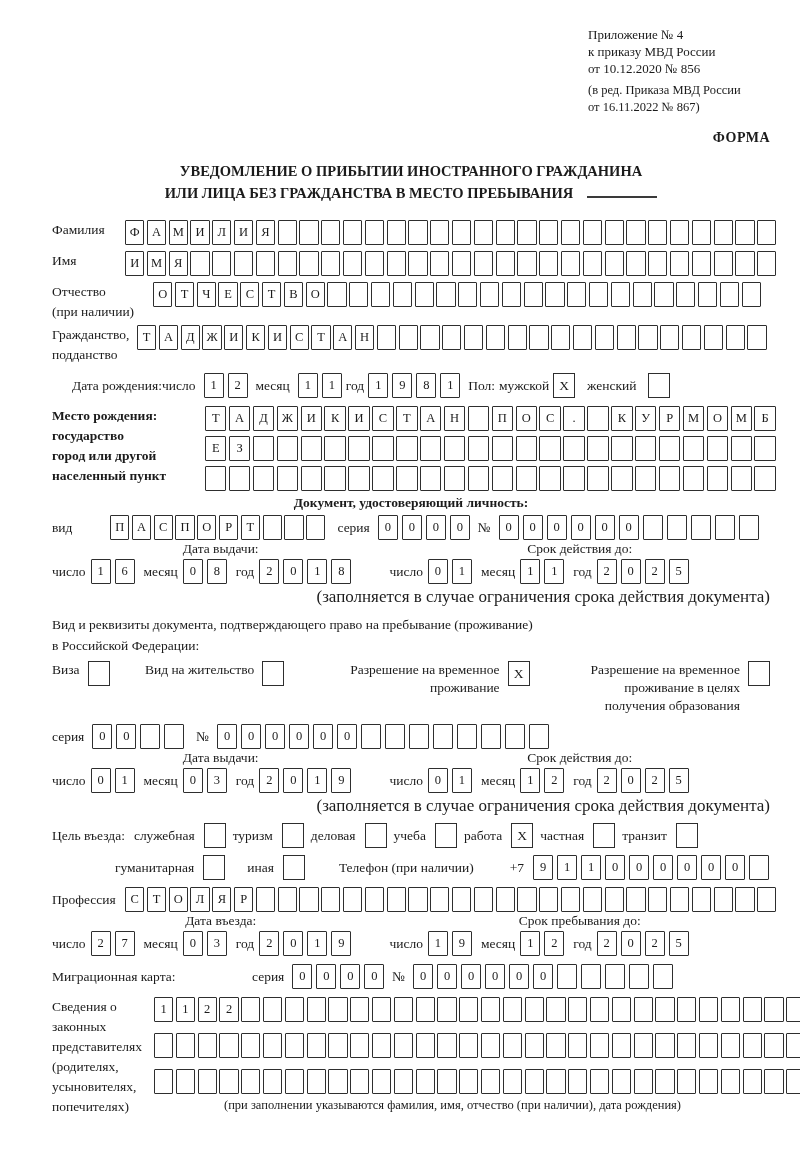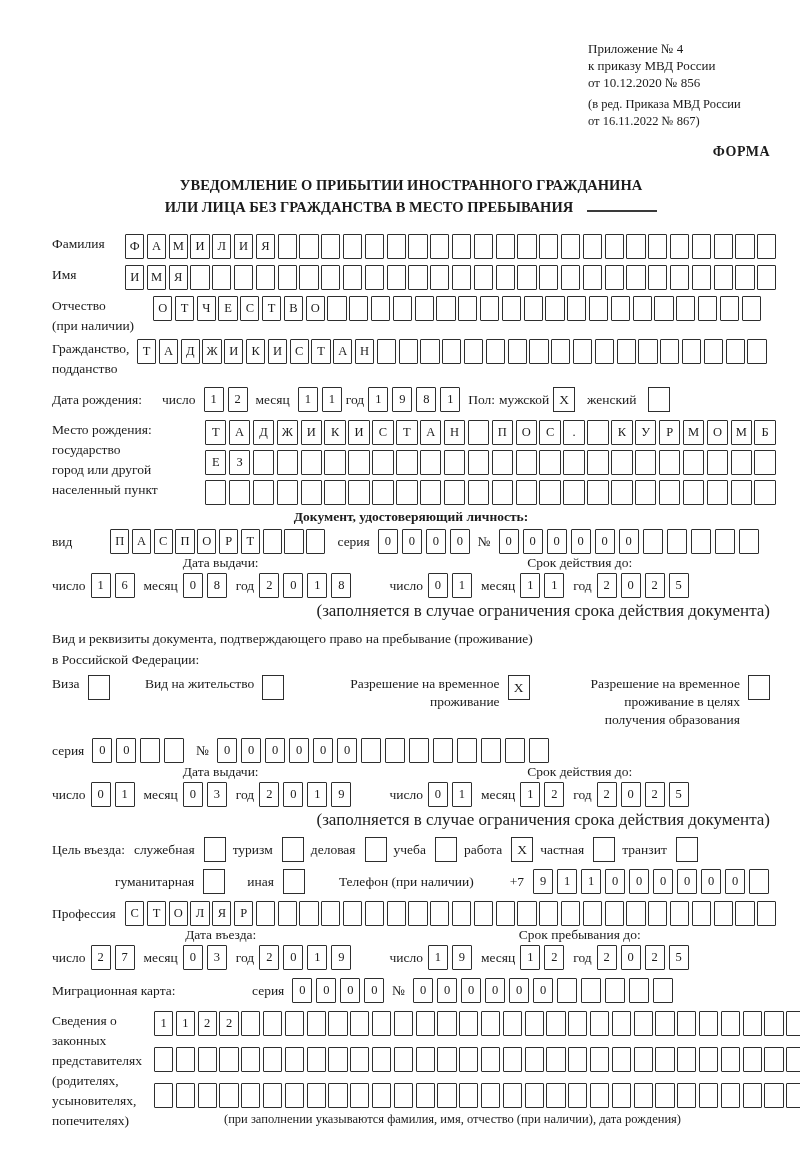--- a/index.html
+++ b/index.html
@@ -1,19 +1,19 @@
 <!DOCTYPE html>
 <html><head>
 <meta charset="utf-8">
 <style>
   html,body{margin:0;padding:0;background:#e8e8e8;}
   .page{
     width:800px;height:1163px;background:#ffffff;color:#1b1b1b;
     font-family:"Liberation Serif","DejaVu Serif",serif;
-    box-sizing:border-box;padding:40px 30px 0 52px;overflow:hidden;position:relative;
+    box-sizing:border-box;padding:26px 30px 0 52px;overflow:hidden;position:relative;
   }
   
   .appendix{margin-left:536px;font-size:13px;line-height:17px;}
   .edition{margin-left:536px;font-size:12.5px;line-height:17px;margin-top:5px;}
   .forma{font-weight:bold;font-size:14px;text-align:right;margin-top:14px;letter-spacing:.5px;}
   .title{margin-top:14px;text-align:center;font-weight:bold;font-size:14.5px;line-height:22px;}
   .blank-line{display:inline-block;width:70px;border-bottom:2px solid #3a3a3a;margin-left:14px;}
   .sec-heading{margin-top:22px;margin-left:12px;font-weight:bold;font-size:14px;letter-spacing:.2px;white-space:nowrap;}
   
   .row{display:flex;align-items:flex-start;margin-top:6px;}
@@ -27,21 +27,21 @@
   }
   .wide .cell{width:21.4px;}
   .dates{gap:4px;}
   .dates .cell{width:20px;}
   .chk{
     box-sizing:border-box;width:22px;height:25px;border:1.6px solid #2e2e2e;flex:none;
     display:inline-flex;align-items:center;justify-content:center;font-size:13.5px;background:#fff;
   }
   .gap4{width:4px;flex:none;} .gap8{width:8px;flex:none;} .gap12{width:12px;flex:none;} .gap20{width:20px;flex:none;}
   
-  .w-name{width:73px;} .w-patr{width:101px;} .w-cit{width:85px;} .w-birth{width:153px;}
+  .w-name{width:73px;} .w-patr{width:101px;} .w-cit{width:85px;} .w-birth{width:153px;font-weight:bold;}
   .w-kind{width:58px;} .w-prof{width:73px;} .w-repr{width:102px;}
   .stack{display:flex;flex-direction:column;gap:5px;}
   .stack-repr{display:flex;flex-direction:column;gap:11px;}
   
   .dates-row{display:flex;}
   .dgroup{display:flex;flex-direction:column;}
   .dgroup.left{width:47%;}
   .dgroup.right{flex:1;}
   .dheading{font-size:13.5px;text-align:center;line-height:17px;margin-bottom:2px;}
   .dline{display:flex;align-items:center;}
@@ -226,21 +226,21 @@
         <span class="cell"></span>
         <span class="cell"></span>
         <span class="cell"></span>
         <span class="cell"></span>
         <span class="cell"></span>
         <span class="cell"></span>
       </div>
   </div>
 
   <div class="row" style="margin-top:8px;align-items:center;">
-    <div class="lab" style="width:110px;">Дата рождения:</div>
+    <div class="lab" style="width:110px;text-align:right;">Дата рождения:</div>
     <span class="lab">число</span>
       <span class="gap8"></span>
     <div class="cells dates">
         <span class="cell">1</span>
         <span class="cell">2</span>
       </div>
       <span class="gap8"></span>
     <span class="lab">месяц</span>
       <span class="gap8"></span>
     <div class="cells dates">

